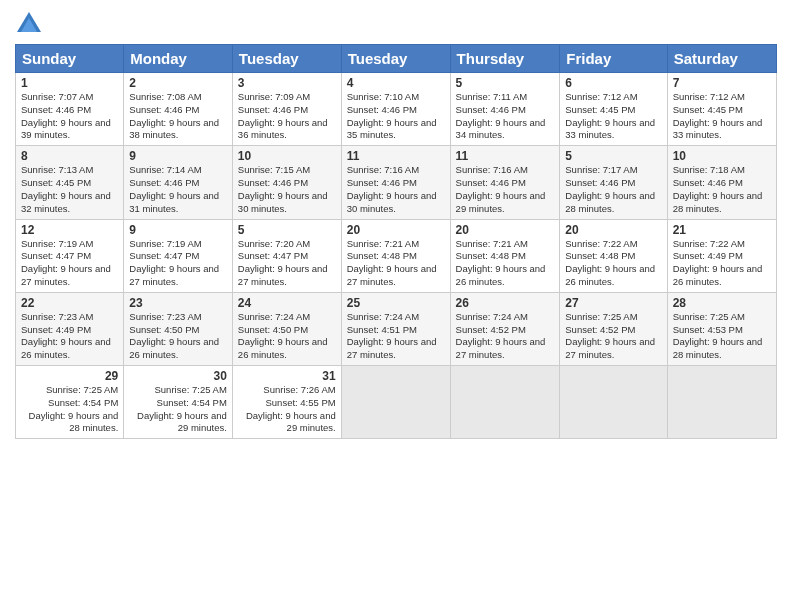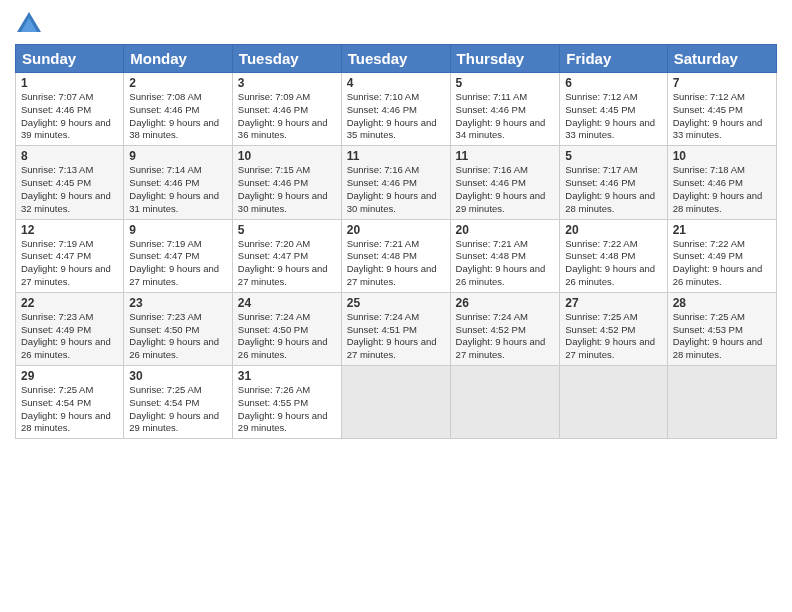--- a/index.html
+++ b/index.html
@@ -92,20 +92,21 @@
     .day-info {
       font-size: 9.5px;
       line-height: 1.35;
       color: #333;
     }
     .empty-cell {
       background: #e8e8e8 !important;
     }
     .calendar tr:last-child td {
       min-height: 60px;
+      text-align: right;
     }
   </style>
 </head>
 <body>
 
 <div class="page">
   <div class="header">
     <div class="logo">
       <svg class="logo-icon" viewBox="0 0 28 28">
         <polygon points="14,2 26,22 2,22" fill="#3a7cc1"></polygon>

